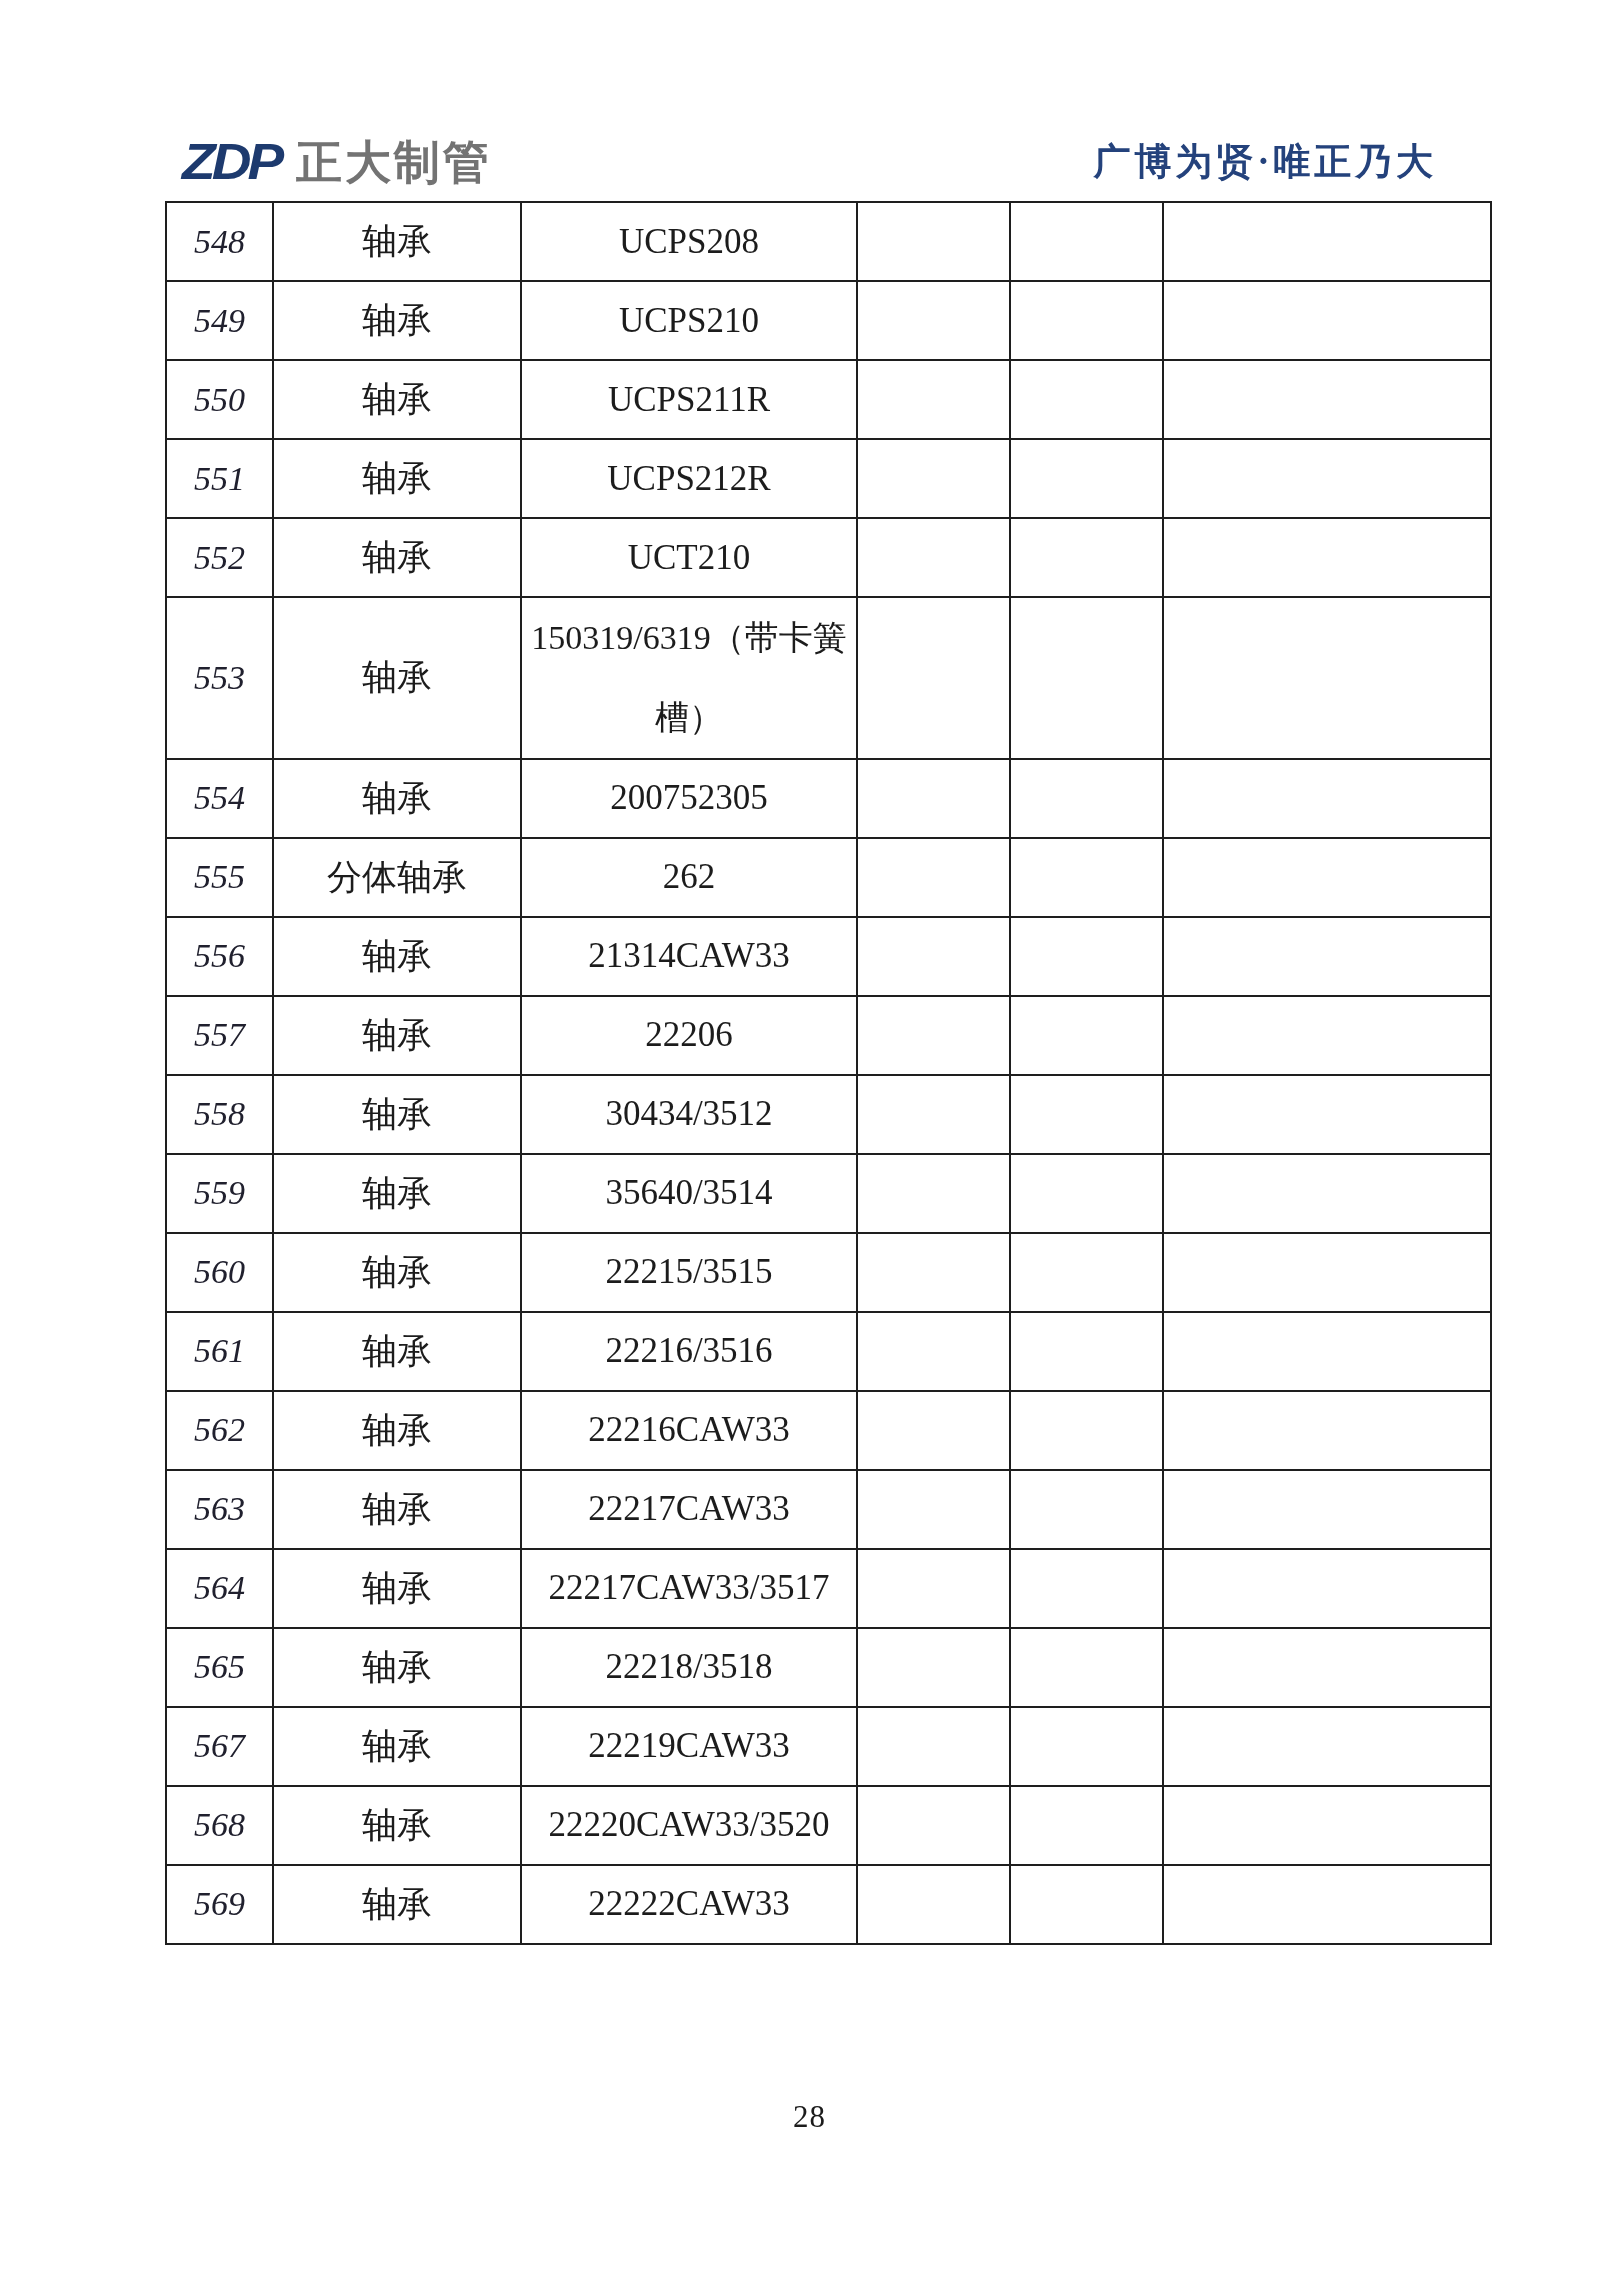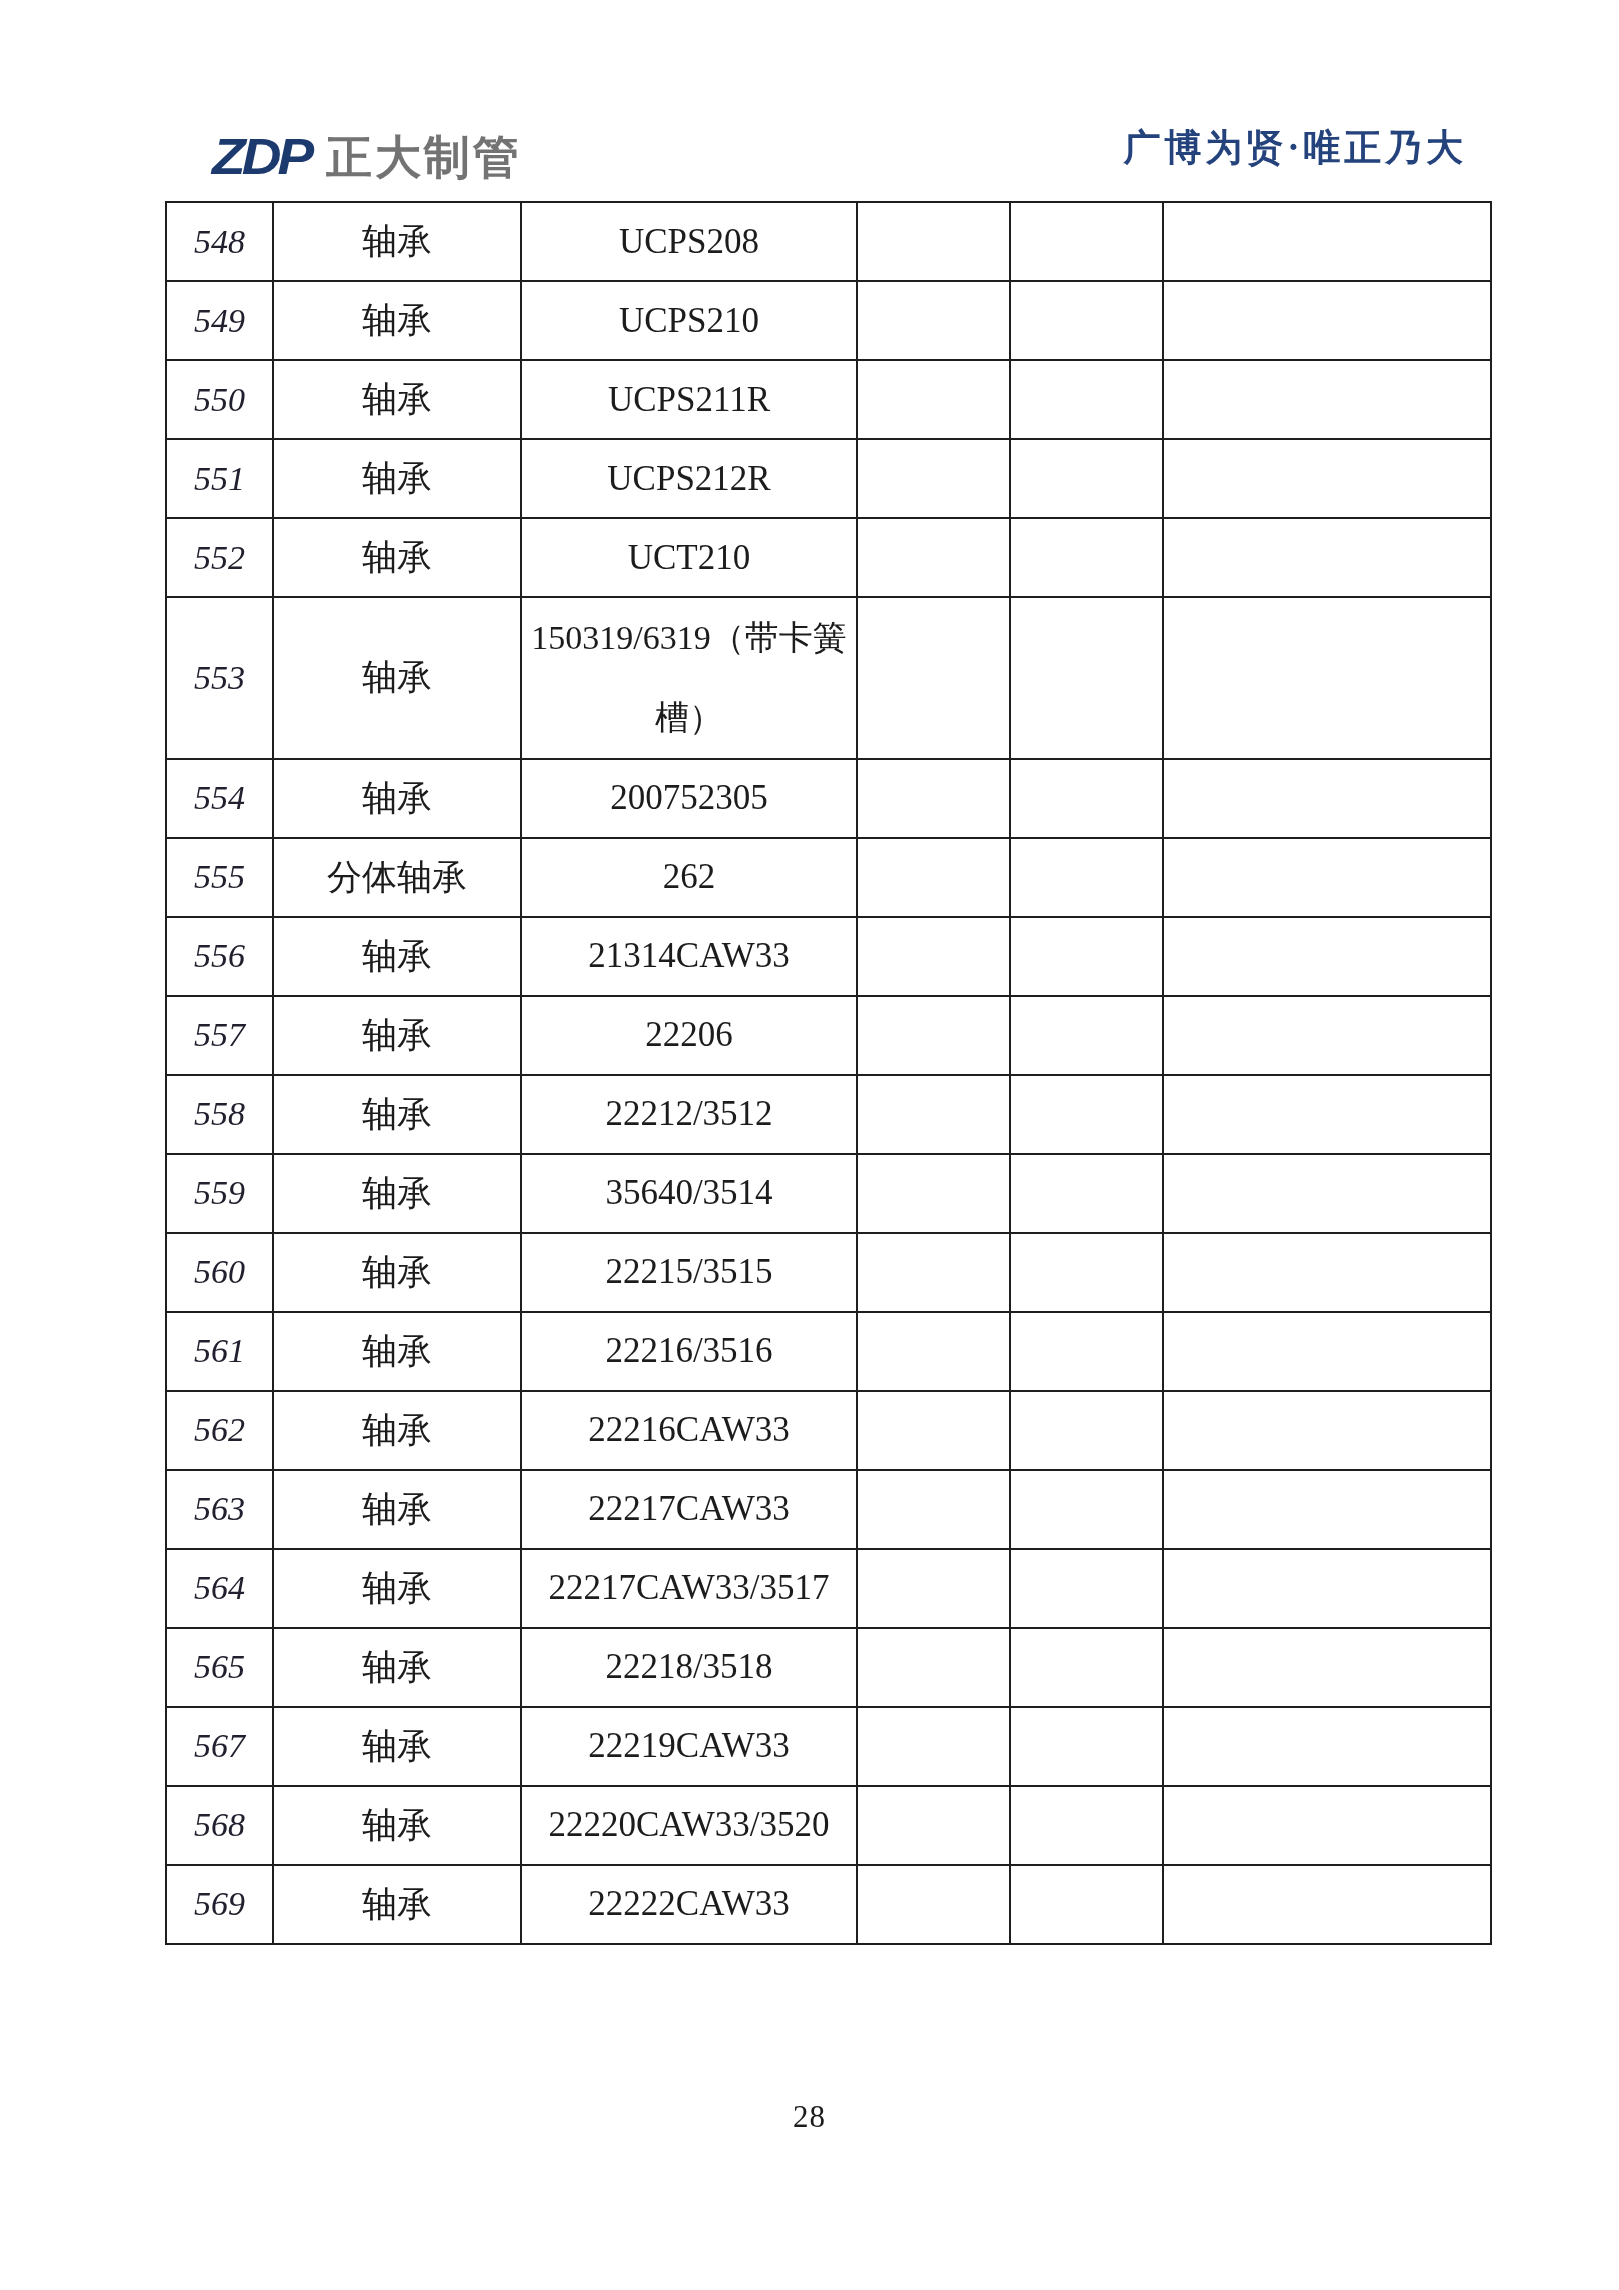--- a/index.html
+++ b/index.html
@@ -12,27 +12,27 @@
     width: 1619px;
     height: 2291px;
     background: #ffffff;
     overflow: hidden;
     font-family: "Liberation Serif", "DejaVu Serif", serif;
   }
 
   
   .header {
     position: absolute;
-    left: 179px;
+    left: 149px;
     top: 129px;
     width: 1325px;
     height: 65px;
     display: flex;
     justify-content: space-between;
-    align-items: flex-start;
+    align-items: center;
   }
   .logo {
     display: flex;
     align-items: center;
     padding-left: 33px;
     gap: 15.7px;
   }
   .logo-zdp {
     font-family: "Liberation Sans", "DejaVu Sans", sans-serif;
     font-style: italic;
@@ -207,21 +207,21 @@
           <td class="no">557</td>
           <td>轴承</td>
           <td class="model">22206</td>
           <td></td>
           <td></td>
           <td></td>
         </tr>
         <tr>
           <td class="no">558</td>
           <td>轴承</td>
-          <td class="model">22212/3512</td>
+          <td class="model">30434/3512</td>
           <td></td>
           <td></td>
           <td></td>
         </tr>
         <tr>
           <td class="no">559</td>
           <td>轴承</td>
           <td class="model">35640/3514</td>
           <td></td>
           <td></td>

